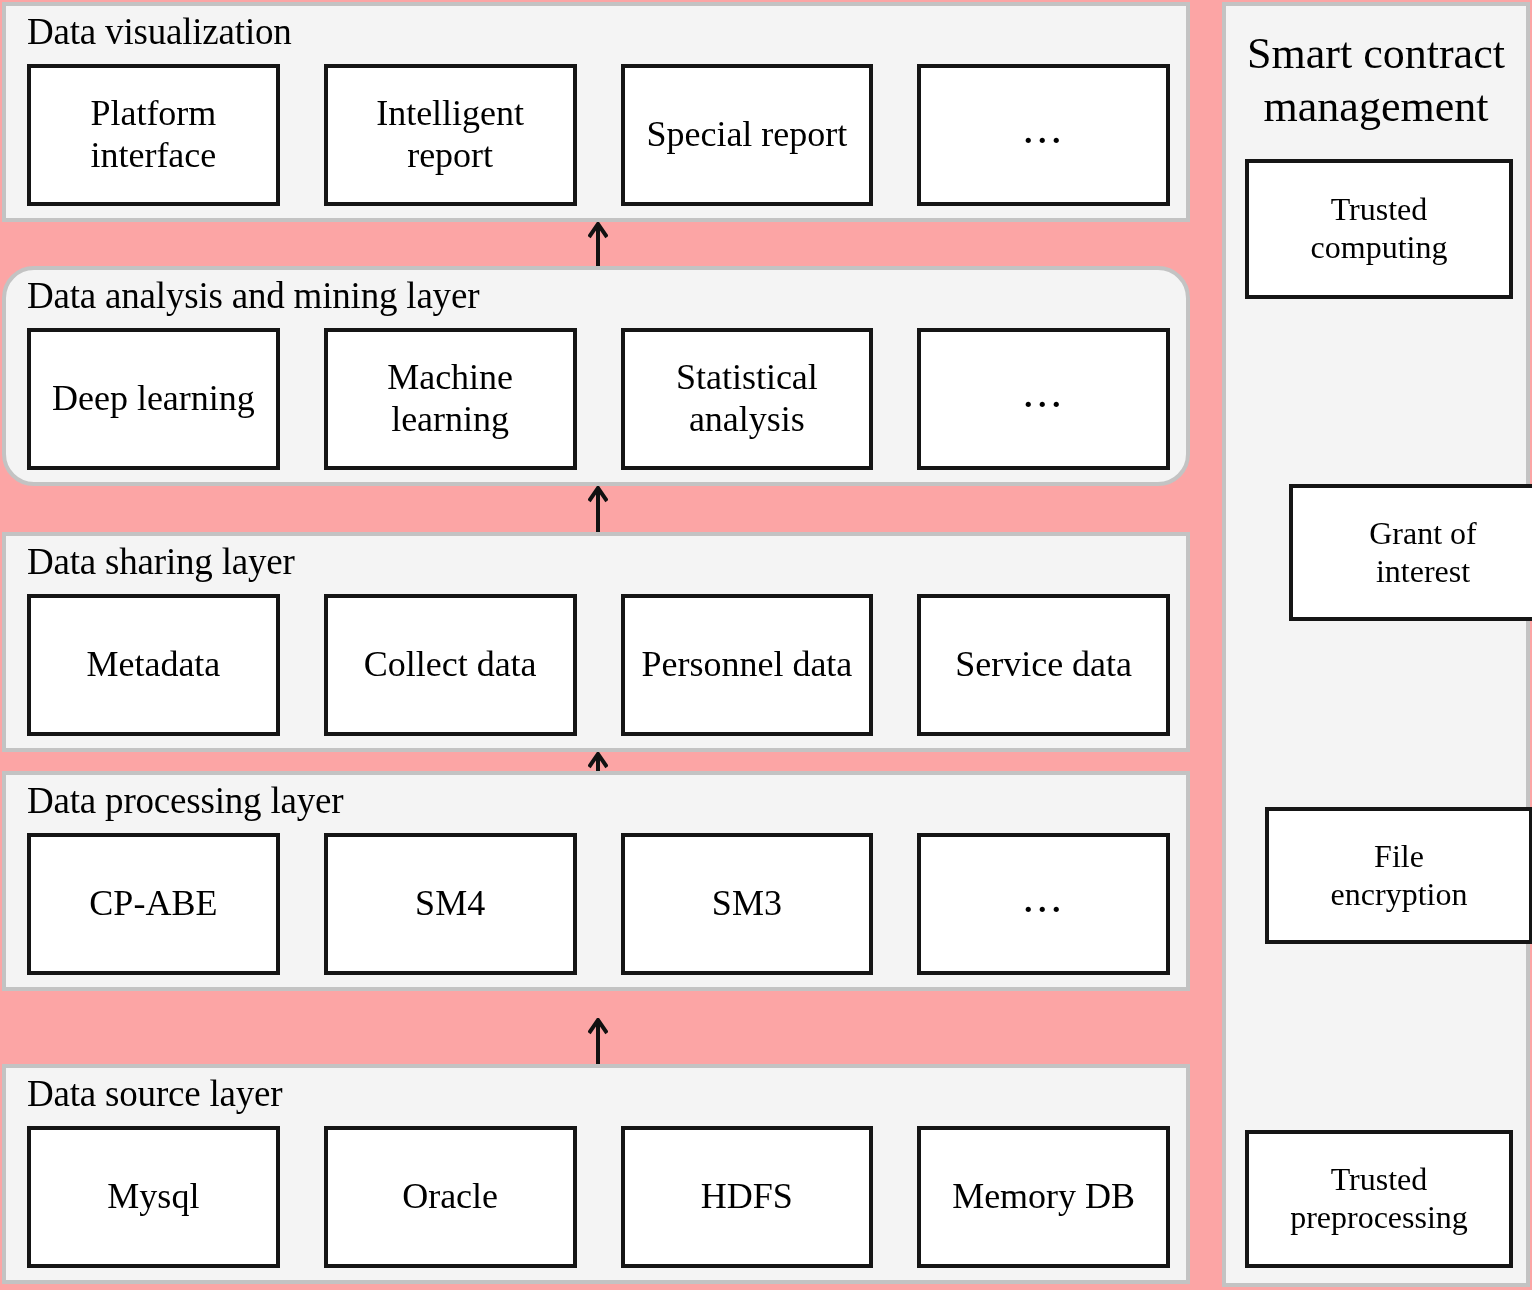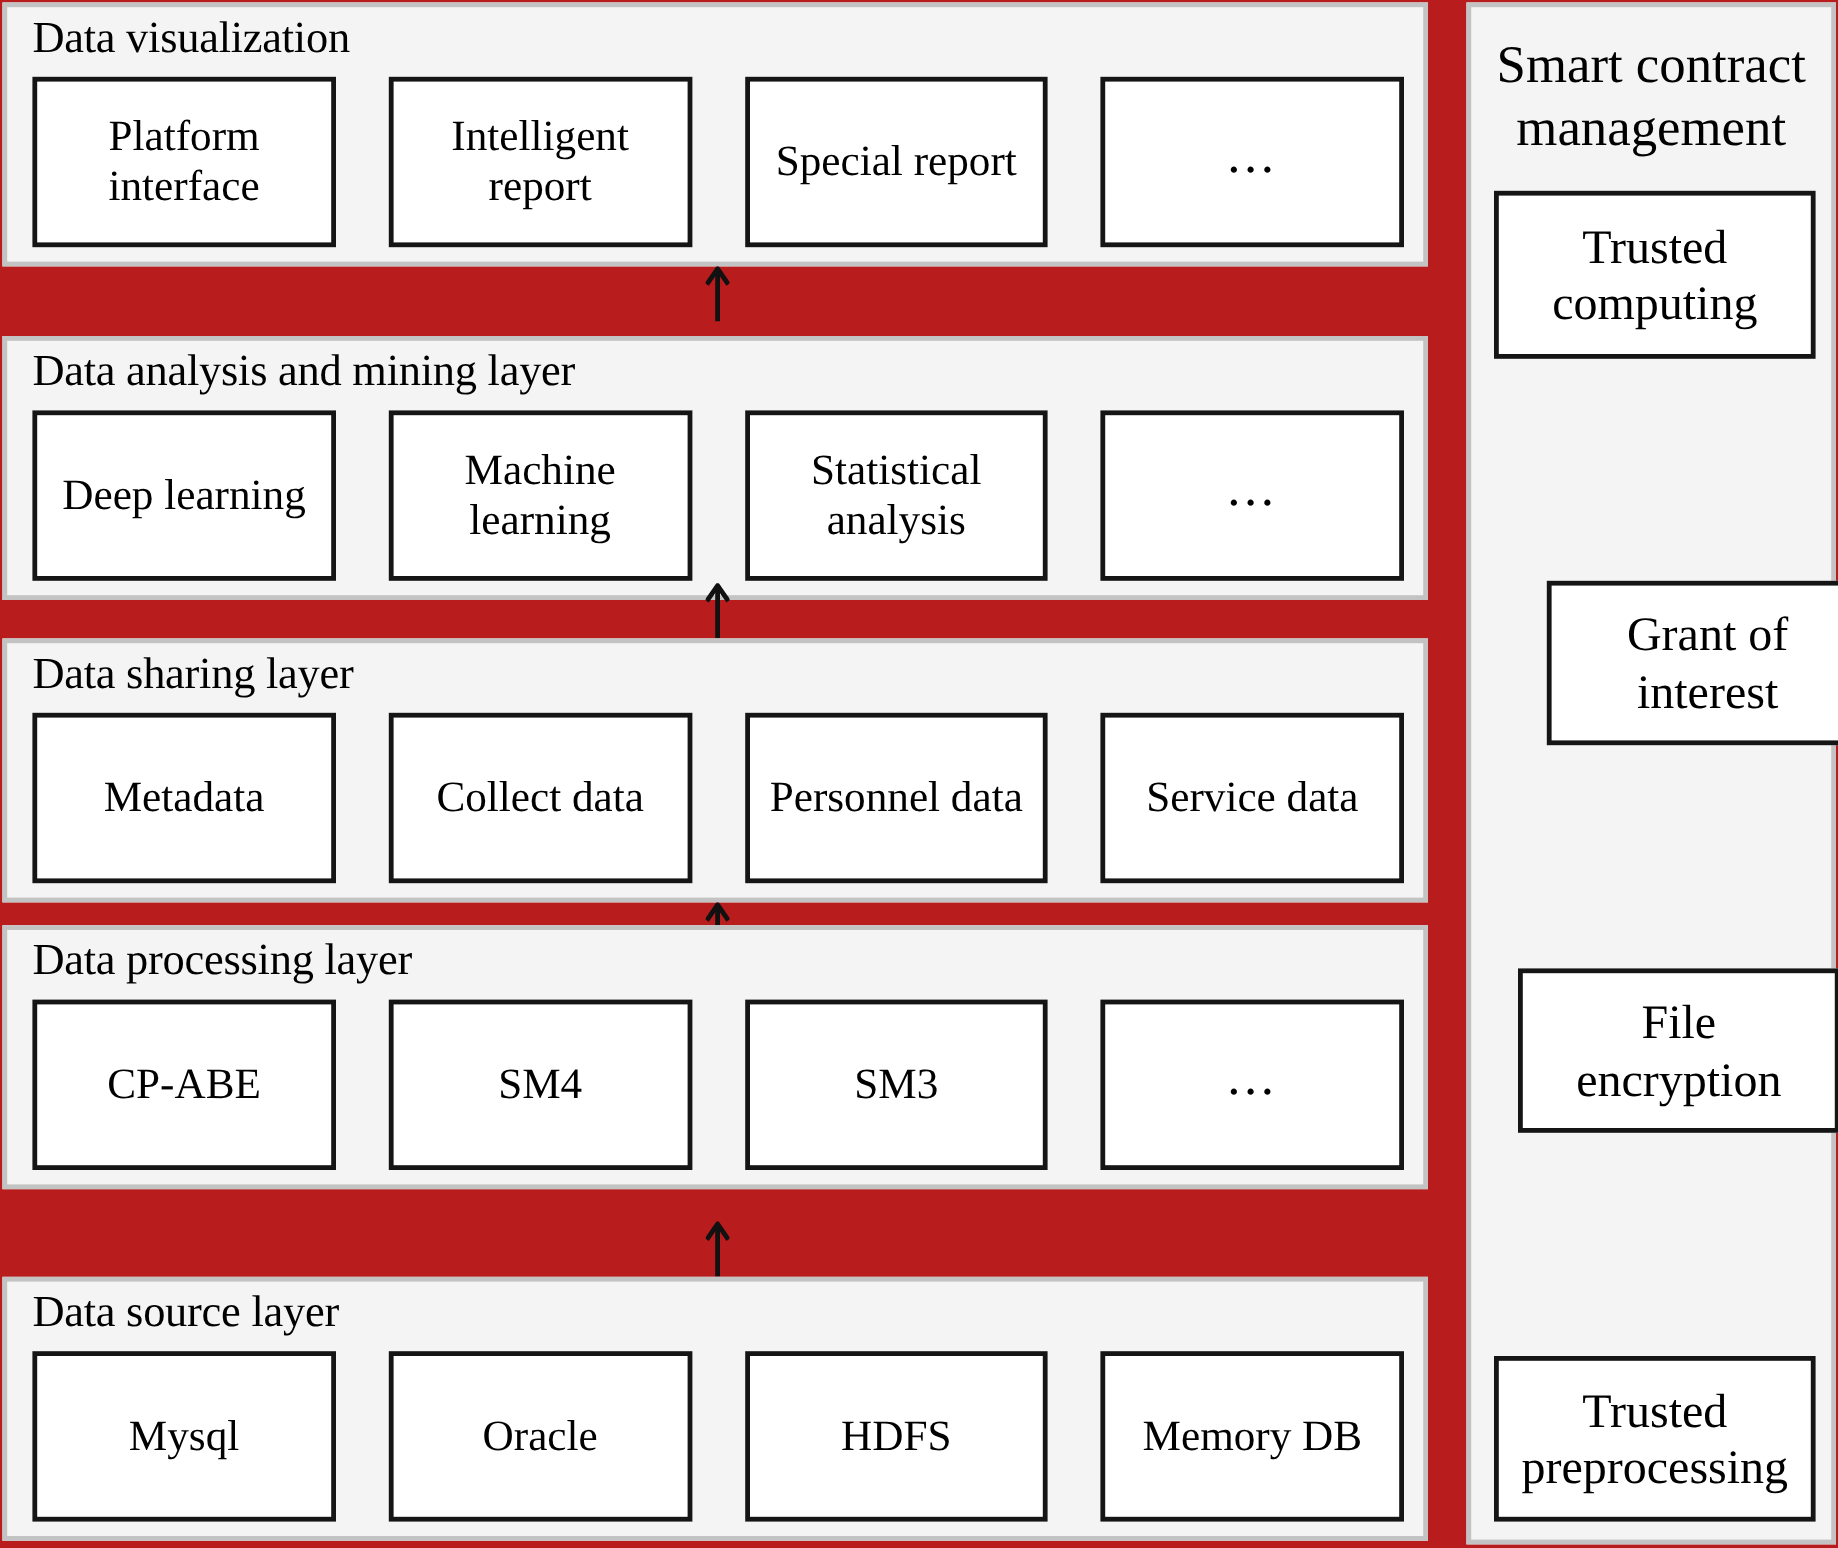--- a/index.html
+++ b/index.html
@@ -9,21 +9,21 @@
     background: #ffffff;
   }
   body {
     font-family: "Liberation Serif", "DejaVu Serif", serif;
     color: #000000;
   }
   #canvas {
     position: relative;
     width: 1532px;
     height: 1290px;
-    background: #b91c1c;
+    background: #fca5a5;
     overflow: hidden;
   }
 
   
   .panel {
     position: absolute;
     background: #f4f4f4;
     border: 4px solid #c3c3c3;
     box-sizing: border-box;
   }
@@ -107,21 +107,21 @@
     position: absolute;
     left: 19px;
     width: 268px;
     background: #ffffff;
     border: 4px solid #151515;
     box-sizing: border-box;
     display: flex;
     align-items: center;
     justify-content: center;
     text-align: center;
-    font-size: 40px;
+    font-size: 32px;
     line-height: 1.18;
   }
   .rbox .lbl { display: block; white-space: pre-line; }
 </style>
 </head>
 <body>
 
 <div id="canvas">
 
   <div class="panel layer" id="layer-0" style="top:2px;">
@@ -144,21 +144,21 @@
     </div>
   </div>
 
   <div class="arrow" style="top:222px;">
     <svg width="20" height="46" viewBox="0 0 20 46" aria-hidden="true">
       <line x1="10" y1="46" x2="10" y2="2" stroke="#111" stroke-width="4"></line>
       <polyline points="1,15 10,2 19,15" fill="none" stroke="#111" stroke-width="4"></polyline>
     </svg>
   </div>
 
-  <div class="panel layer" id="layer-1" style="top:280px;">
+  <div class="panel layer" id="layer-1" style="top:266px;border-radius:32px;">
     <div class="layer-title">Data analysis and mining layer</div>
     <div class="layer-boxes">
       <div class="cell">
         <span class="lbl">Deep learning</span>
       </div>
       <div class="cell">
         <span class="lbl">Machine
 learning</span>
       </div>
       <div class="cell">

